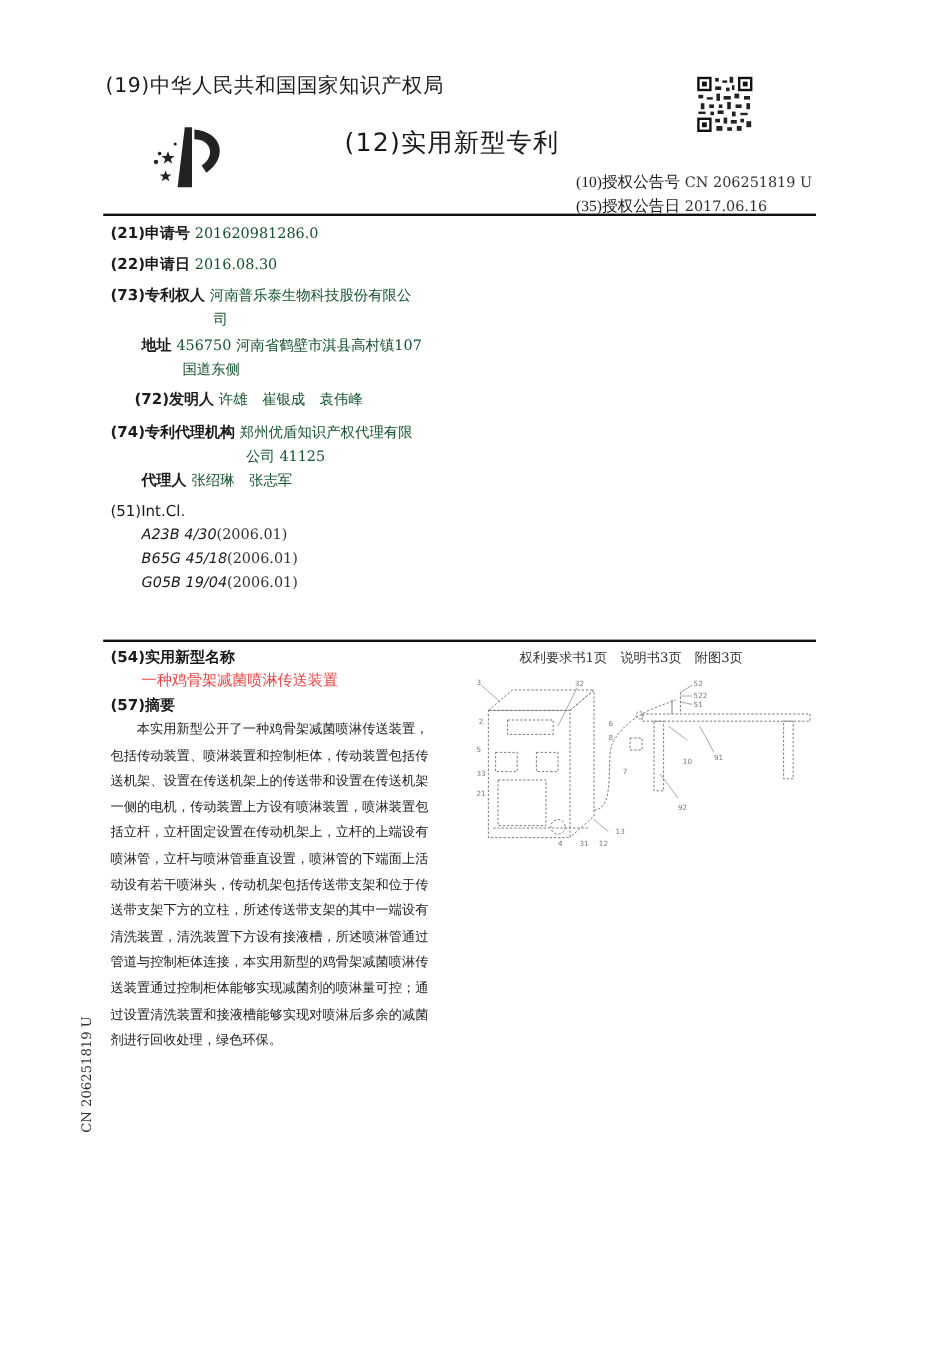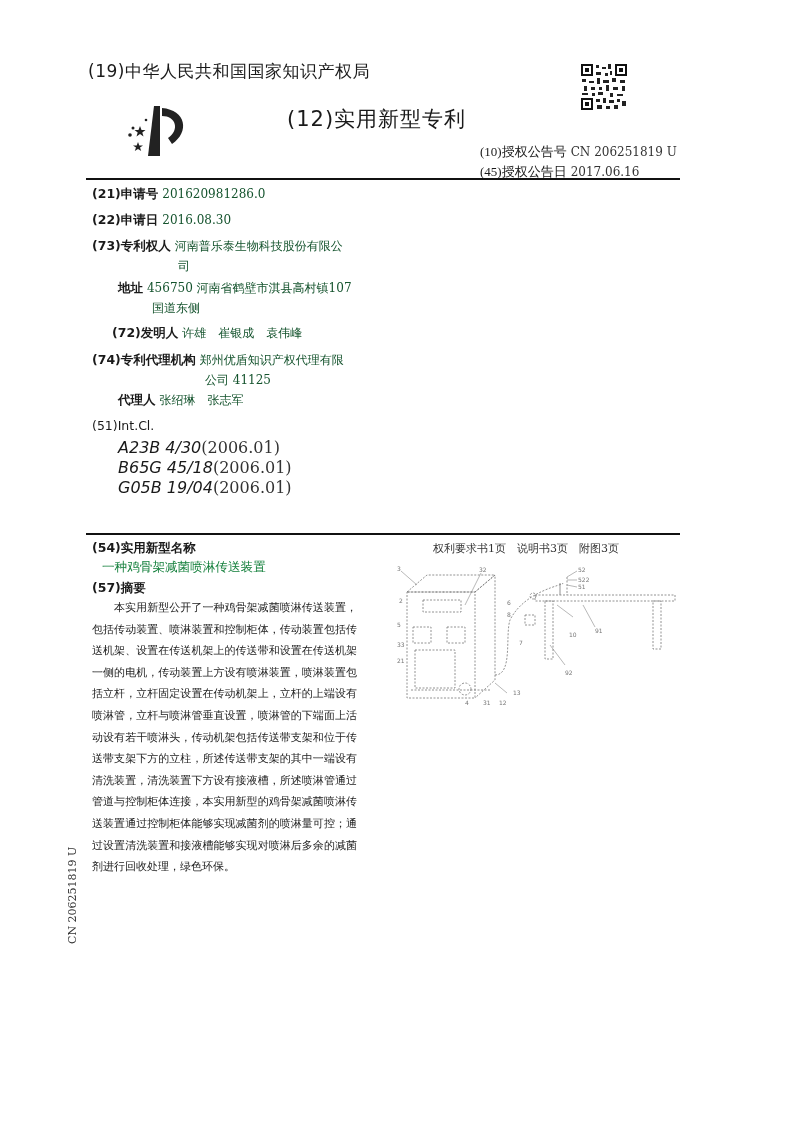--- a/index.html
+++ b/index.html
@@ -9,21 +9,21 @@
   .hd { font-family:"DejaVu Sans", sans-serif; }
   .rule { position:absolute; height:2px; background:#111; }
   .office { left:88px; top:60px; font-size:17px; font-family:"DejaVu Sans", sans-serif; letter-spacing:0.5px; }
   .ptype { left:287px; top:105px; font-size:21px; font-family:"DejaVu Sans", sans-serif; letter-spacing:1px; }
   .pubno { left:480px; top:142px; font-size:12.5px; line-height:20px; }
   .pubno .lbl { font-family:Liberation Serif, serif; font-size:13px; }
   .pubno .val { font-family:"DejaVu Serif", serif; font-size:12px; color:#333; }
   .field { left:92px; font-size:12.5px; line-height:20px; }
   .field .lbl { font-family:"DejaVu Sans", sans-serif; font-weight:bold; font-size:12.5px; }
   .field .val { font-family:"DejaVu Serif", serif; font-size:12px; color:#14532d; }
-  .ipc { left:118px; font-size:16px; font-style:italic; font-family:"DejaVu Sans", sans-serif; }
+  .ipc { left:118px; font-size:12px; font-style:italic; font-family:"DejaVu Sans", sans-serif; }
   .ipc .yr { font-style:normal; font-family:"DejaVu Serif", serif; color:#333; }
   .pages { left:433px; top:513px; font-size:11px; color:#333; word-spacing:8px;margin-top:28px; }
   .abstract { left:92px; top:597px; width:265px; font-size:11px; line-height:21.6px; color:#222; text-align:justify; text-indent:2em; }
   .side { left:66px; top:845px; width:26px; height:100px; font-size:11px; color:#333; writing-mode:vertical-rl; transform:rotate(180deg); text-align:center; }
   .qr { left:580px; top:63px; width:48px; height:48px; }
 </style>
 </head>
 <body>
 
 <div class="abs office">(19)中华人民共和国国家知识产权局</div>
@@ -89,21 +89,21 @@
     </g>
   </svg>
 </div>
 
 <div class="abs pubno">
   <div>
     <span class="lbl">(10)授权公告号</span>
     <span class="val">CN 206251819 U</span>
   </div>
   <div>
-    <span class="lbl">(45)授权公告日</span>
+    <span class="lbl">(35)授权公告日</span>
     <span class="val">2017.06.16</span>
   </div>
 </div>
 
 <div class="rule" style="left:86px;top:178px;width:594px;"></div>
 
 <div class="abs field" style="top:184px;">
   <span class="lbl">(21)申请号</span>
   <span class="val">201620981286.0</span>
 </div>
@@ -160,21 +160,21 @@
   <span>G05B 19/04</span><span class="yr">(2006.01)</span>
 </div>
 
 <div class="abs pages">权利要求书1页　说明书3页　附图3页</div>
 
 <div class="rule" style="left:86px;top:533px;width:594px;"></div>
 
 <div class="abs field" style="top:538px;">
   <span class="lbl">(54)实用新型名称</span>
 </div>
-<div class="abs" style="left:102px;top:559px;font-size:12.6px;color:#15803d;">一种鸡骨架减菌喷淋传送装置</div>
+<div class="abs" style="left:118px;top:559px;font-size:12.6px;color:#ef4444;">一种鸡骨架减菌喷淋传送装置</div>
 
 <div class="abs field" style="top:578px;">
   <span class="lbl">(57)摘要</span>
 </div>
 <div class="abs abstract">本实用新型公开了一种鸡骨架减菌喷淋传送装置，包括传动装置、喷淋装置和控制柜体，传动装置包括传送机架、设置在传送机架上的传送带和设置在传送机架一侧的电机，传动装置上方设有喷淋装置，喷淋装置包括立杆，立杆固定设置在传动机架上，立杆的上端设有喷淋管，立杆与喷淋管垂直设置，喷淋管的下端面上活动设有若干喷淋头，传动机架包括传送带支架和位于传送带支架下方的立柱，所述传送带支架的其中一端设有清洗装置，清洗装置下方设有接液槽，所述喷淋管通过管道与控制柜体连接，本实用新型的鸡骨架减菌喷淋传送装置通过控制柜体能够实现减菌剂的喷淋量可控；通过设置清洗装置和接液槽能够实现对喷淋后多余的减菌剂进行回收处理，绿色环保。</div>
 
 <div class="abs" style="left:395px;top:565px;width:290px;height:150px;">
   <svg width="290" height="150" viewBox="0 0 290 150" fill="none" stroke="#777" stroke-width="0.8" stroke-dasharray="2,1.5">
 
     <polygon points="12,27 32,10 100,10 80,27"></polygon>

